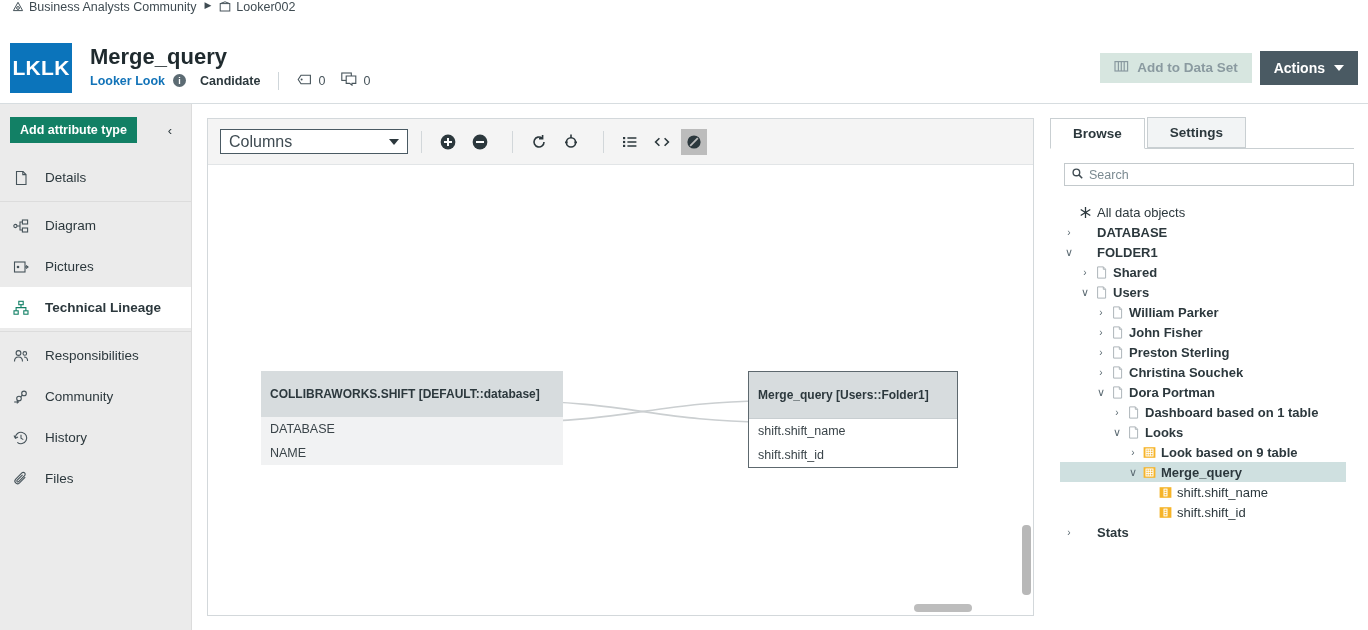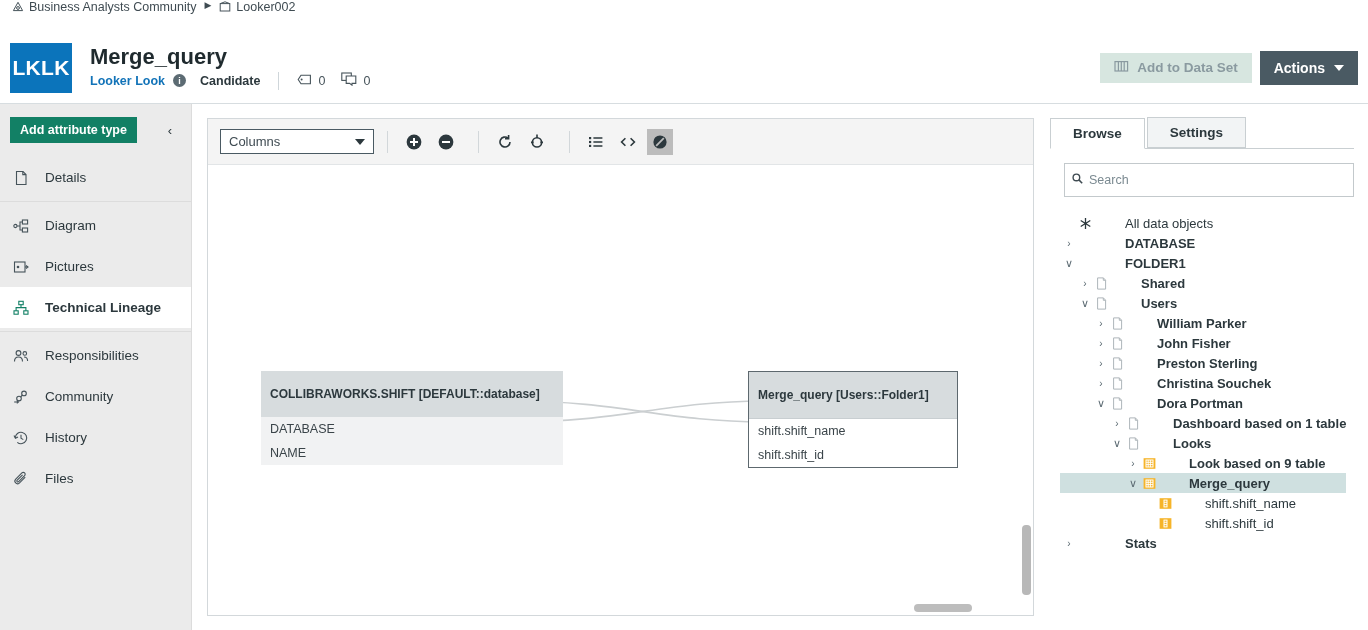--- a/index.html
+++ b/index.html
@@ -113,23 +113,23 @@
   .canvas-wrap { flex: 1; padding: 14px 16px 14px 15px; background: #fff; display: flex; }
   .canvas {
     flex: 1; border: 1px solid #d3d8db; background: #fff;
     display: flex; flex-direction: column; position: relative; overflow: hidden;
   }
   .lineage-toolbar {
     height: 46px; background: #f4f4f4; border-bottom: 1px solid #e2e5e7;
     display: flex; align-items: center; padding: 0 12px; gap: 0;
   }
   .select-columns {
-    width: 154px; height: 25px;
+    width: 188px; height: 25px;
     border: 1px solid #4a5a63; background: #fff;
-    font-size: 13px; color: #3f4b52;
+    font-size: 16px; color: #3f4b52;
     display: flex; align-items: center; padding: 0 8px;
     cursor: pointer; position: relative;
   }
   .select-columns .sel-caret {
     position: absolute; right: 8px;
     width: 0; height: 0; border-left: 5px solid transparent; border-right: 5px solid transparent; border-top: 6px solid #2c383d;
   }
   .tb-div { width: 1px; height: 22px; background: #d2d7da; margin: 0 13px; }
   .tb-btn {
     width: 26px; height: 26px;
@@ -174,31 +174,31 @@
   .tab {
     height: 31px; padding: 0 22px;
     display: flex; align-items: center; justify-content: center;
     font-size: 13.5px; font-weight: bold; color: #2c383d;
     border: 1px solid #c9cfd2; background: #f2f4f5;
     margin-right: 2px; cursor: pointer;
   }
   .tab.active { background: #fff; border-bottom-color: #fff; position: relative; top: 1px; }
   .search-wrap { padding: 14px 0 0 14px; }
   .searchbox {
-    height: 34px; border: 1px solid #c3c9cc; background: #fff;
+    height: 23px; border: 1px solid #c3c9cc; background: #fff;
     display: flex; align-items: center; gap: 6px; padding: 0 7px;
     font-size: 12.5px; color: #7b8a91; cursor: text;
   }
   .tree { padding: 16px 0 0 14px; font-size: 13px; color: #2c383d; overflow: hidden; }
   .tnode { display: flex; align-items: center; height: 20px; gap: 5px; cursor: pointer; white-space: nowrap; }
   .tnode.hl { background: #cfe0e0; margin-left: -4px; padding-left: 4px; width: 286px; }
   .chev { width: 10px; display: inline-flex; align-items: center; justify-content: center; color: #5c6b73; font-size: 10px; flex: 0 0 10px; }
   .chev.none { visibility: hidden; }
   .tico { width: 13px; height: 13px; display: inline-flex; align-items: center; justify-content: center; flex: 0 0 13px; }
-  .tlabel { font-size: 13px; margin-left: 28px; }
+  .tlabel { font-size: 13px; }
   .tlabel.b { font-weight: bold; }
 </style>
 </head>
 <body>
 
 <div class="breadcrumb">
   <span class="bc-item">
     <span class="bc-icon">
       <svg width="12" height="12" viewBox="0 0 12 12">
           <path d="M6 1.3 L10.6 9.6 H1.4 Z" fill="none" stroke="#46535a" stroke-width="1"></path>

